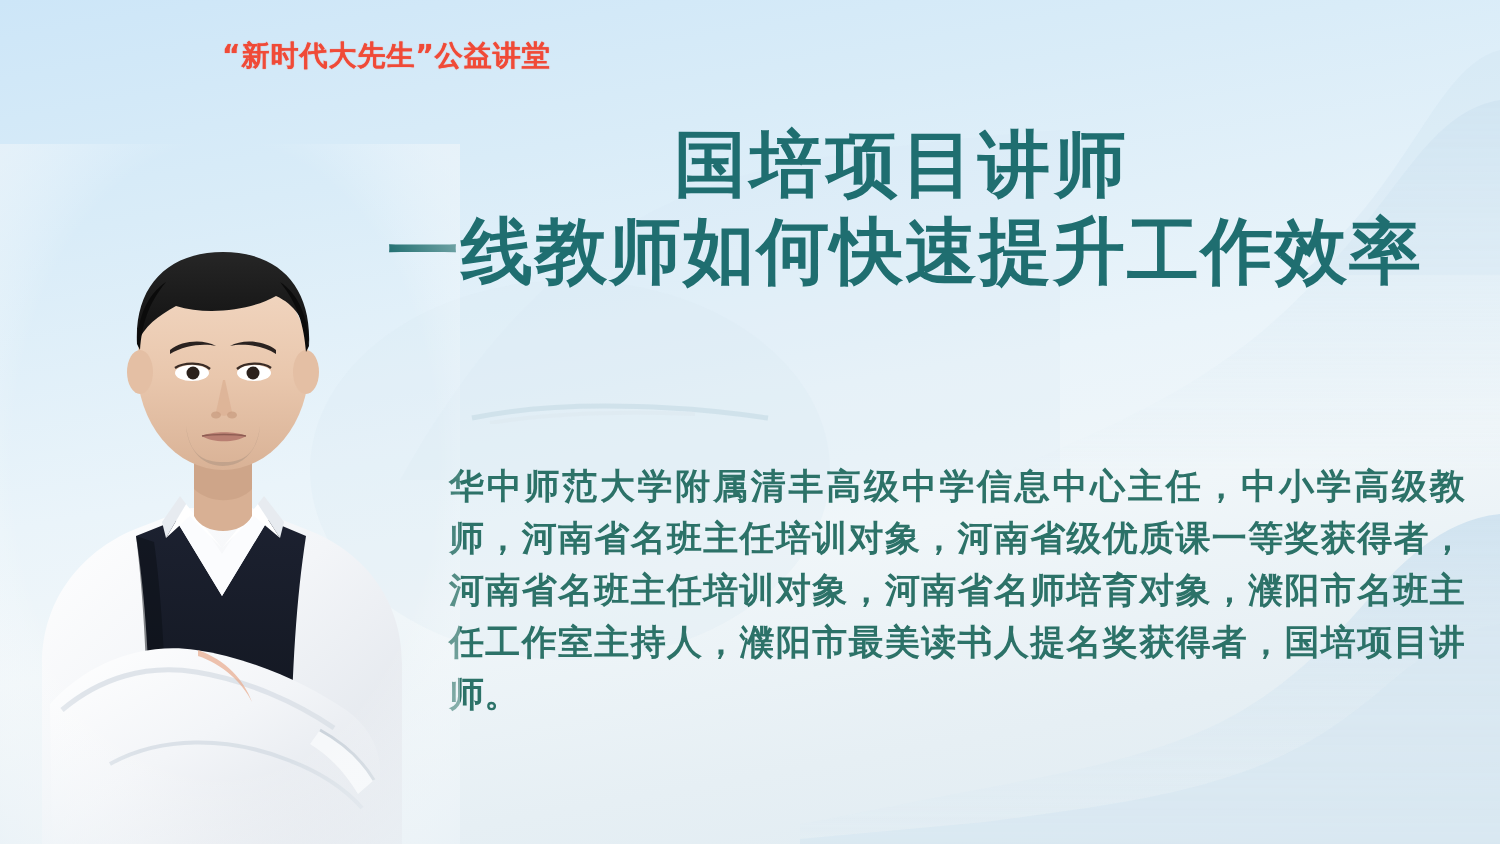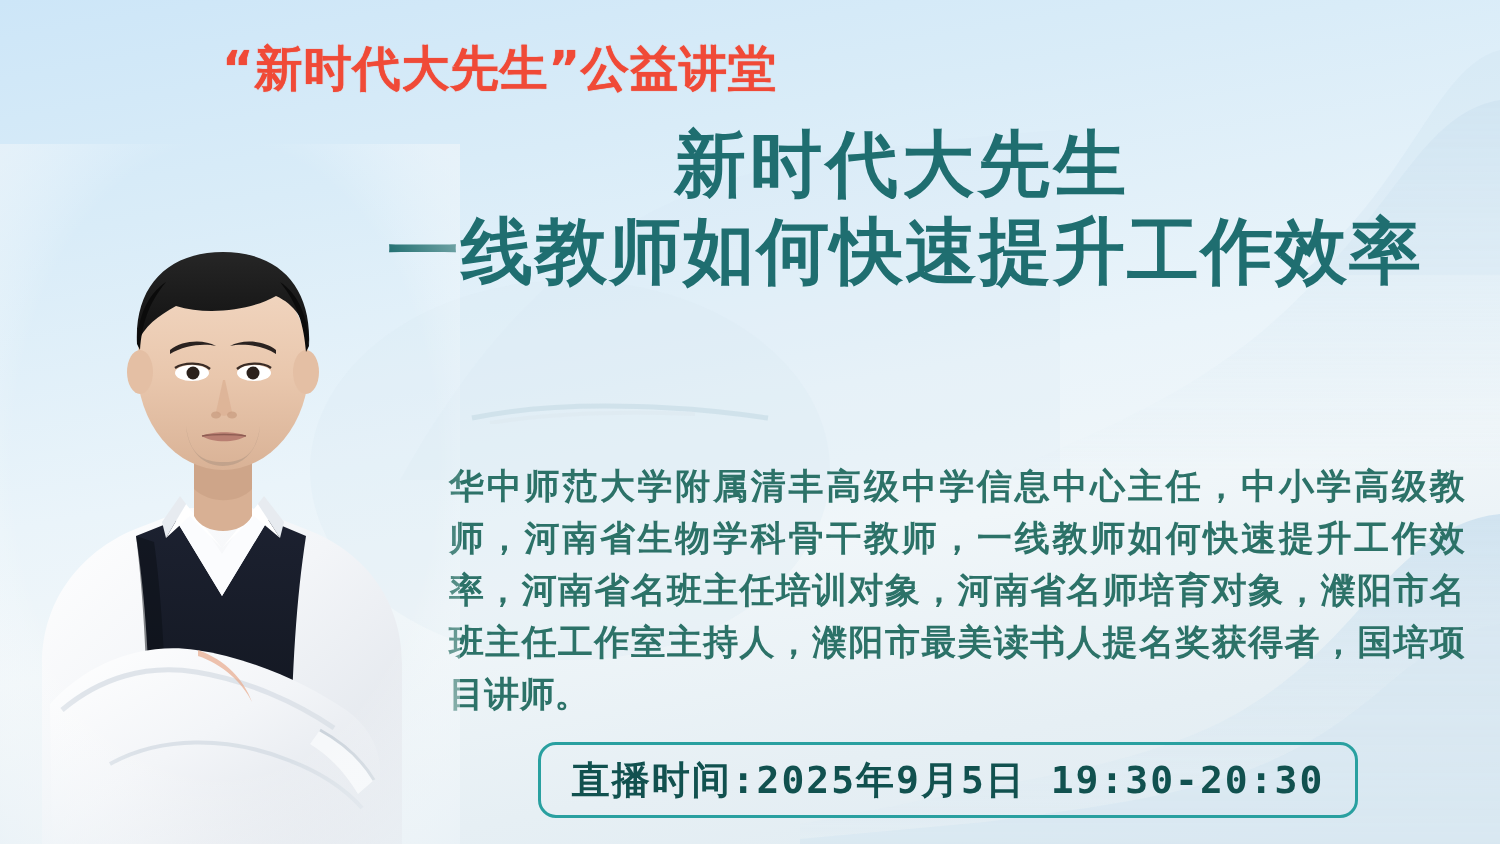--- a/index.html
+++ b/index.html
@@ -21,21 +21,21 @@
     position: absolute;
     pointer-events: none;
   }
   .wash svg { display: block; }
 
   
   .header-title {
     position: absolute;
     left: 222px;
     top: 37px;
-    font-size: 48px;
+    font-size: 28px;
     font-weight: 700;
     letter-spacing: 1px;
     color: #f04a37;
     white-space: nowrap;
     font-family: "DejaVu Sans", "Liberation Sans", sans-serif;
     text-shadow: 0 0 1px #f04a37;
   }
 
   
   .main-title {
@@ -170,37 +170,34 @@
 
   <div class="wash" style="left:300px; top:260px; width:540px; height:420px; opacity:.5;">
     <svg width="540" height="420" viewBox="0 0 540 420">
       <ellipse cx="270" cy="210" rx="260" ry="190" fill="#d7e7f1" opacity="0.5"></ellipse>
     </svg>
   </div>
 
   <div class="header-title">“新时代大先生”公益讲堂</div>
 
   <div class="main-title">
-    <span class="line1">新时代大先生</span>
+    <span class="line1">国培项目讲师</span>
     <span class="line2">一线教师如何快速提升工作效率</span>
   </div>
 
 
   <div class="name-stroke">
     <svg width="300" height="26" viewBox="0 0 300 26">
       <path d="M2,20 C60,8 130,6 200,10 C240,12 270,16 298,20" stroke="#cddfe9" stroke-width="5" fill="none" opacity="0.85"></path>
       <path d="M20,25 C80,15 150,13 225,16" stroke="#dfeaf1" stroke-width="4" fill="none" opacity="0.8"></path>
     </svg>
   </div>
 
-  <div class="bio">华中师范大学附属清丰高级中学信息中心主任，中小学高级教师，河南省生物学科骨干教师，一线教师如何快速提升工作效率，河南省名班主任培训对象，河南省名师培育对象，濮阳市名班主任工作室主持人，濮阳市最美读书人提名奖获得者，国培项目讲师。</div>
-
-  <div class="datetime-banner">
-    <span class="datetime-text">直播时间:2025年9月5日  19:30-20:30</span>
-  </div>
+  <div class="bio">华中师范大学附属清丰高级中学信息中心主任，中小学高级教师，河南省名班主任培训对象，河南省级优质课一等奖获得者，河南省名班主任培训对象，河南省名师培育对象，濮阳市名班主任工作室主持人，濮阳市最美读书人提名奖获得者，国培项目讲师。</div>
+
 
   <div class="portrait">
     <svg width="470" height="700" viewBox="0 0 470 700">
       <defs>
         <linearGradient id="shirt" x1="0" y1="0" x2="1" y2="1">
           <stop offset="0%" stop-color="#ffffff"></stop>
           <stop offset="45%" stop-color="#f3f5f8"></stop>
           <stop offset="100%" stop-color="#dde2e9"></stop>
         </linearGradient>
         <linearGradient id="vest" x1="0" y1="0" x2="0" y2="1">

